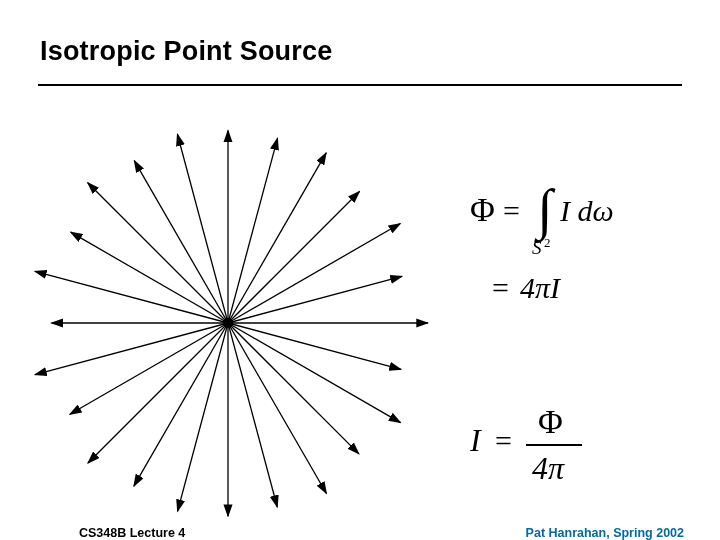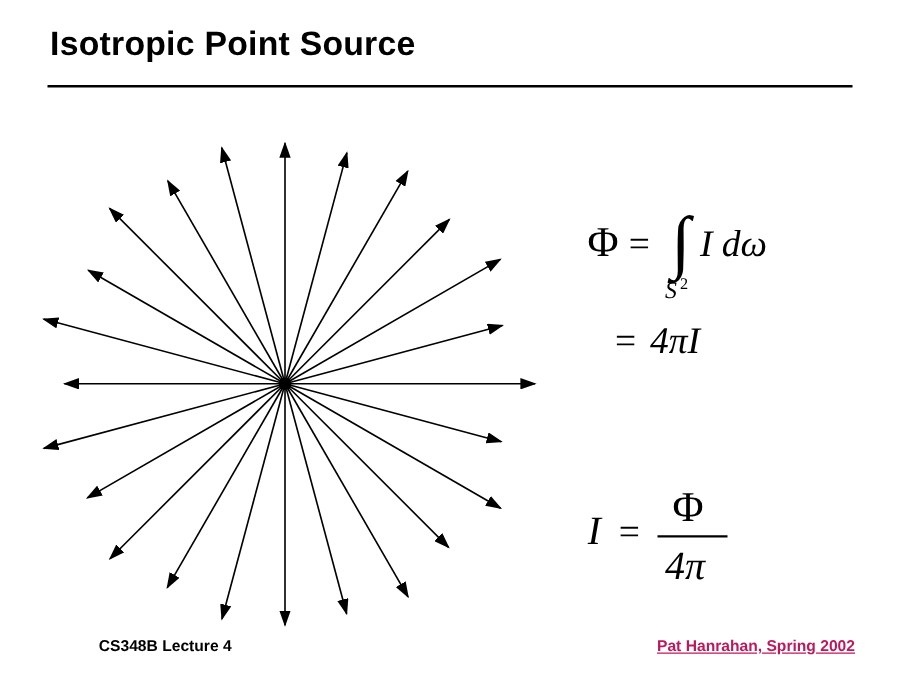--- a/index.html
+++ b/index.html
@@ -9,21 +9,21 @@
   body {
     width: 720px;
     height: 540px;
     background: #ffffff;
     font-family: "Liberation Sans", sans-serif;
     overflow: hidden;
     position: relative;
   }
   .slide {
     position: absolute;
-    left: 0; top: 0;
+    left: 0; top: 16px;
     width: 720px;
     height: 464px;
     text-align: center;
   }
   .slide-title {
     position: absolute;
     left: 40px;
     top: 20px;
     font-size: 27px;
     font-weight: bold;
@@ -66,22 +66,21 @@
     font-weight: bold;
     color: #000000;
     margin-left: 46px;
   }
   .footer-right {
     position: absolute;
     right: 36px;
     top: 510px;
     font-size: 12.5px;
     font-weight: bold;
-    color: #be185d;
-    text-decoration: underline;
+    color: #0369a1;
   }
   svg text {
     font-family: "Liberation Serif", serif;
   }
 </style>
 </head>
 <body>
 
 <div class="slide">
 

